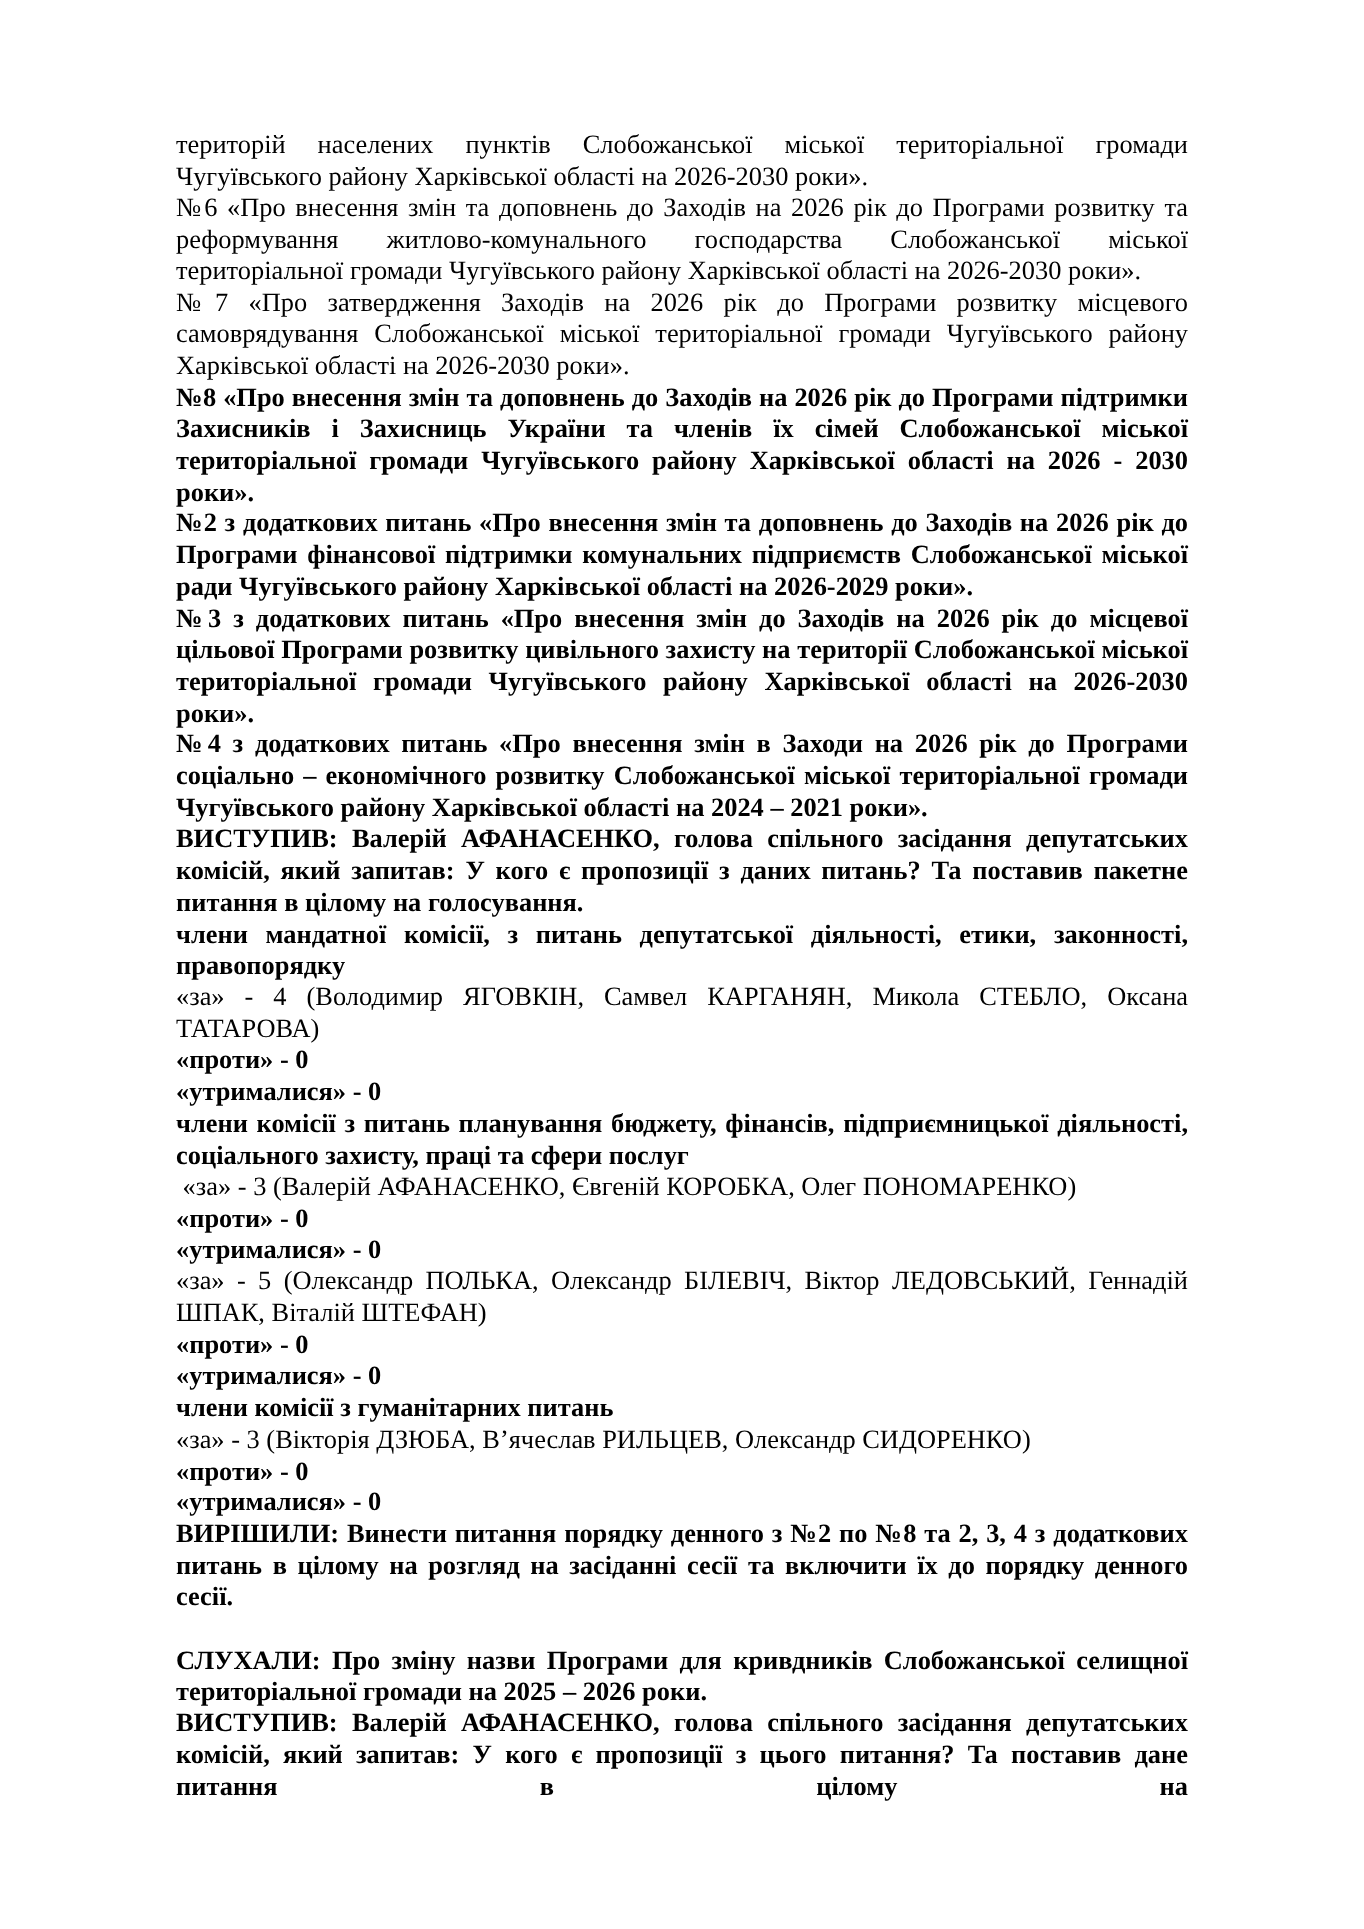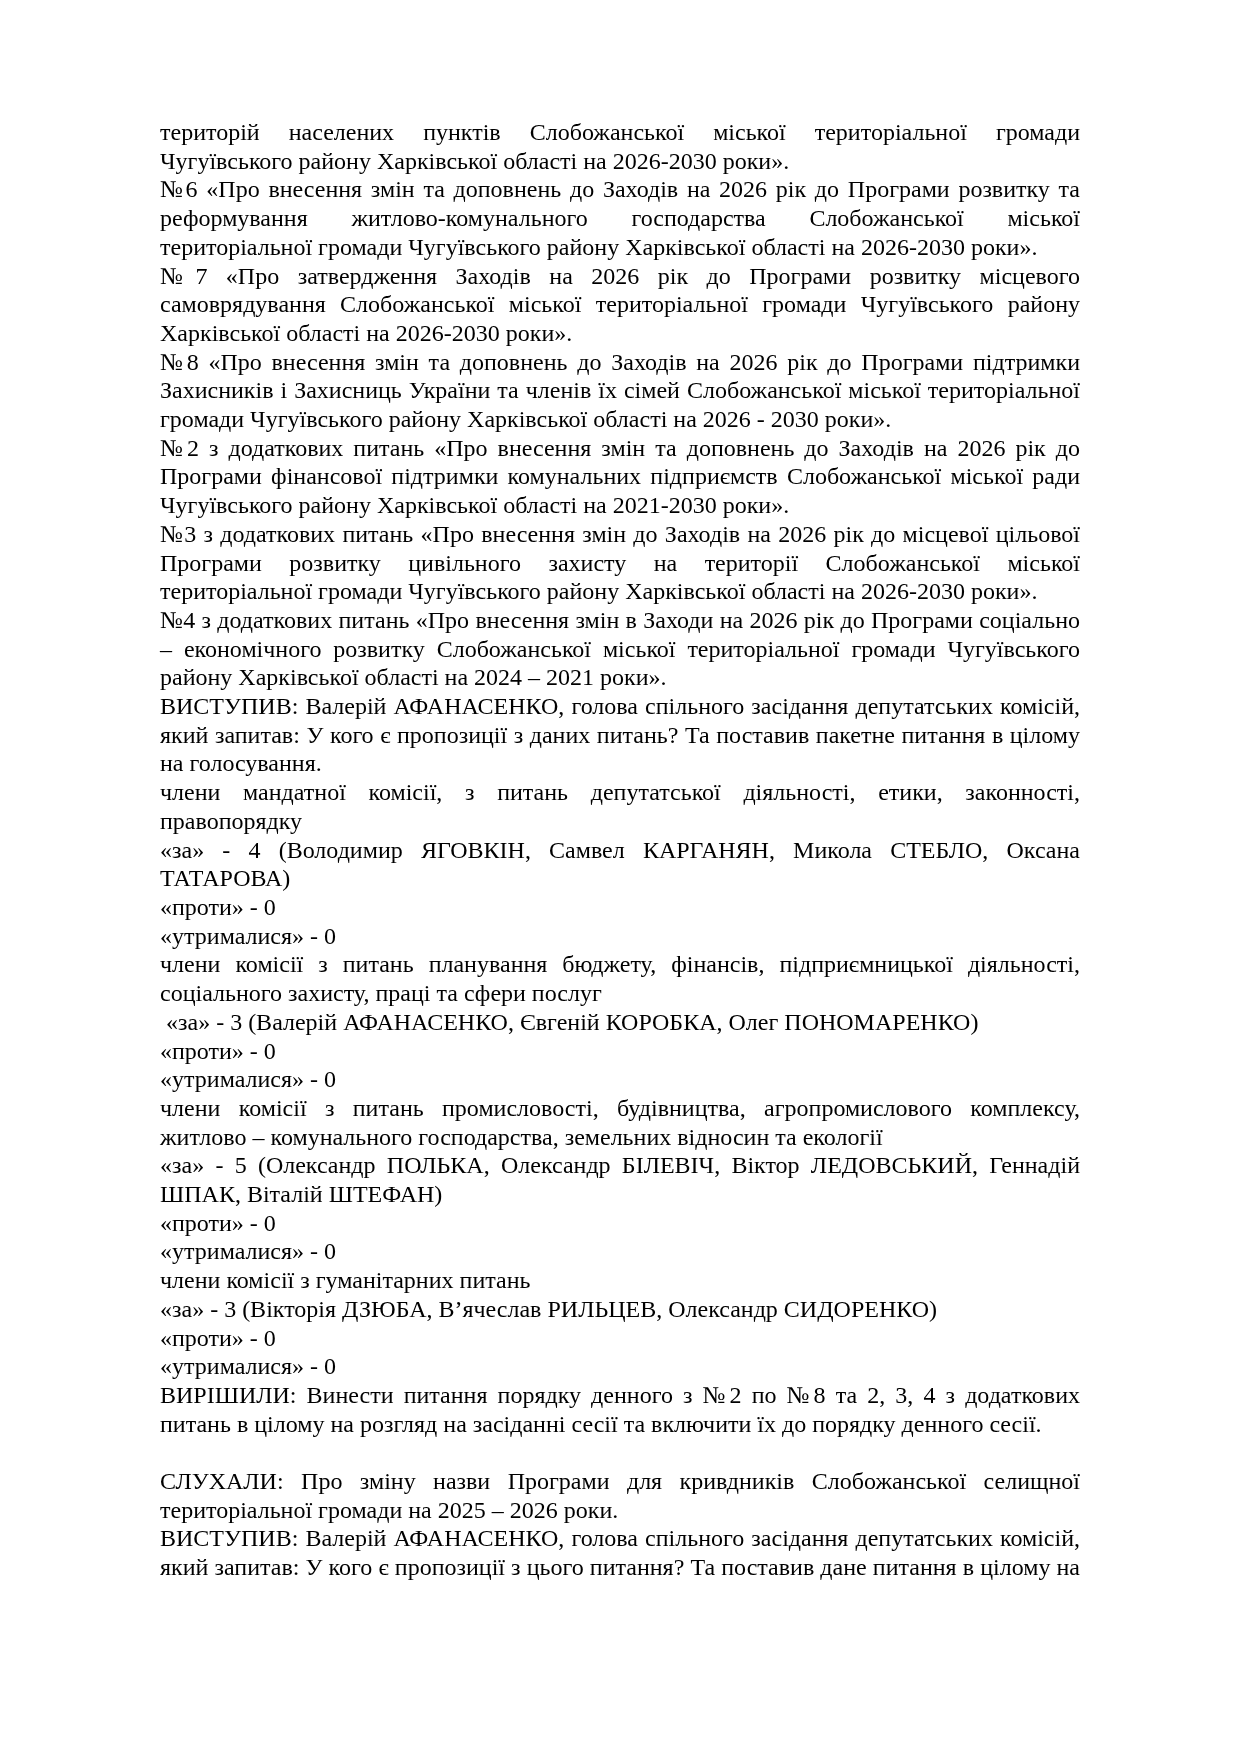--- a/index.html
+++ b/index.html
@@ -24,51 +24,50 @@
     font-size: 24px;
     line-height: 28.7px;
     text-align: justify;
     letter-spacing: 0px;
   }
   .para {
     margin: 0;
     padding: 0;
   }
   .para.bold {
-    font-weight: 400;
+    font-weight: 700;
   }
   .para.blank {
     height: 28.7px;
   }
   .para.justify-last {
     text-align-last: justify;
   }
 </style>
 </head>
 <body>
 
 <div class="page">
   <div class="doc-body" style="color: rgb(0, 0, 0);">
       <p class="para">територій населених пунктів Слобожанської міської територіальної громади Чугуївського району Харківської області на 2026-2030 роки».</p>
       <p class="para">№6 «Про внесення змін та доповнень до Заходів на 2026 рік до Програми розвитку та реформування житлово-комунального господарства Слобожанської міської територіальної громади Чугуївського району Харківської області на 2026-2030 роки».</p>
       <p class="para">№7 «Про затвердження Заходів на 2026 рік до Програми розвитку місцевого самоврядування Слобожанської міської територіальної громади Чугуївського району Харківської області на 2026-2030 роки».</p>
       <p class="para bold">№8 «Про внесення змін та доповнень до Заходів на 2026 рік до Програми підтримки Захисників і Захисниць України та членів їх сімей Слобожанської міської територіальної громади Чугуївського району Харківської області на 2026 - 2030 роки».</p>
-      <p class="para bold">№2 з додаткових питань «Про внесення змін та доповнень до Заходів на 2026 рік до Програми фінансової підтримки комунальних підприємств Слобожанської міської ради Чугуївського району Харківської області на 2021-2030 роки».</p>
+      <p class="para bold">№2 з додаткових питань «Про внесення змін та доповнень до Заходів на 2026 рік до Програми фінансової підтримки комунальних підприємств Слобожанської міської ради Чугуївського району Харківської області на 2026-2029 роки».</p>
       <p class="para bold">№3 з додаткових питань «Про внесення змін до Заходів на 2026 рік до місцевої цільової Програми розвитку цивільного захисту на території Слобожанської міської територіальної громади Чугуївського району Харківської області на 2026-2030 роки».</p>
       <p class="para bold">№4 з додаткових питань «Про внесення змін в Заходи на 2026 рік до Програми соціально – економічного розвитку Слобожанської міської територіальної громади Чугуївського району Харківської області на 2024 – 2021 роки».</p>
       <p class="para bold">ВИСТУПИВ: Валерій АФАНАСЕНКО, голова спільного засідання депутатських комісій, який запитав: У кого є пропозиції з даних питань? Та поставив пакетне питання в цілому на голосування.</p>
       <p class="para bold">члени мандатної комісії, з питань депутатської діяльності, етики, законності, правопорядку</p>
       <p class="para">«за» - 4 (Володимир ЯГОВКІН, Самвел КАРГАНЯН, Микола СТЕБЛО, Оксана ТАТАРОВА)</p>
       <p class="para bold">«проти» - 0</p>
       <p class="para bold">«утрималися» - 0</p>
       <p class="para bold">члени комісії з питань планування бюджету, фінансів, підприємницької діяльності, соціального захисту, праці та сфери послуг</p>
       <p class="para">&nbsp;«за» - 3 (Валерій АФАНАСЕНКО, Євгеній КОРОБКА, Олег ПОНОМАРЕНКО)</p>
       <p class="para bold">«проти» - 0</p>
       <p class="para bold">«утрималися» - 0</p>
-      <p class="para bold">члени комісії з питань промисловості, будівництва, агропромислового комплексу, житлово – комунального господарства, земельних відносин та екології</p>
       <p class="para">«за» - 5 (Олександр ПОЛЬКА, Олександр БІЛЕВІЧ, Віктор ЛЕДОВСЬКИЙ, Геннадій ШПАК, Віталій ШТЕФАН)</p>
       <p class="para bold">«проти» - 0</p>
       <p class="para bold">«утрималися» - 0</p>
       <p class="para bold">члени комісії з гуманітарних питань</p>
       <p class="para">«за» - 3 (Вікторія ДЗЮБА, В’ячеслав РИЛЬЦЕВ, Олександр СИДОРЕНКО)</p>
       <p class="para bold">«проти» - 0</p>
       <p class="para bold">«утрималися» - 0</p>
       <p class="para bold">ВИРІШИЛИ: Винести питання порядку денного з №2 по №8 та 2, 3, 4 з додаткових питань в цілому на розгляд на засіданні сесії та включити їх до порядку денного сесії.</p>
       <p class="para blank"></p>
       <p class="para bold">СЛУХАЛИ: Про зміну назви Програми для кривдників Слобожанської селищної територіальної громади на 2025 – 2026 роки.</p>

